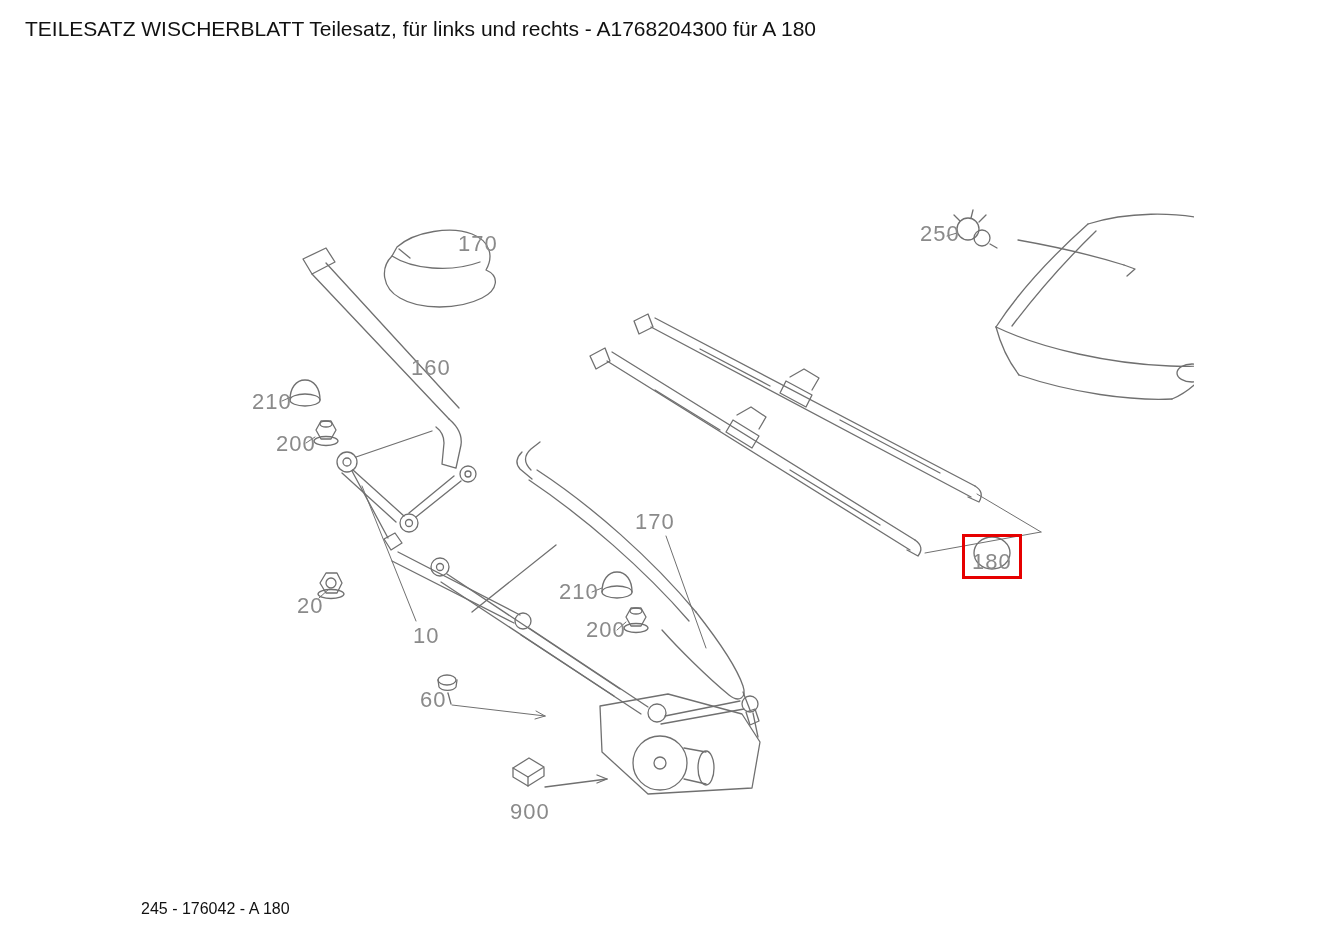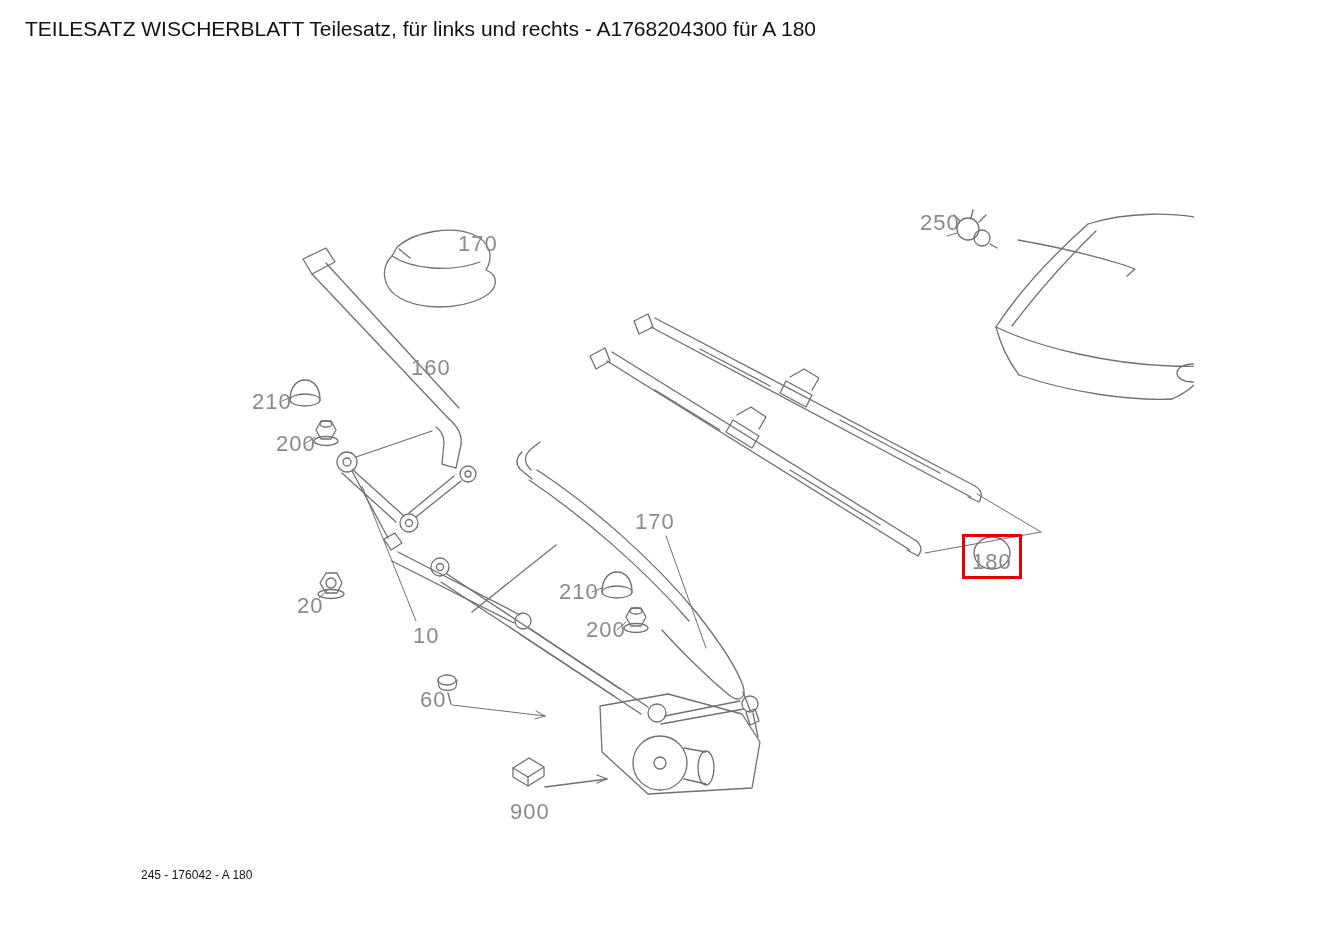--- a/index.html
+++ b/index.html
@@ -10,22 +10,22 @@
     background:var(--background,#ffffff);
     font-family:Liberation Sans, sans-serif;
     overflow:hidden;
   }
   .page-title {
     position:absolute; left:25px; top:3px;
     font-size:21px; color:var(--text,#111111);
     font-weight:normal; white-space:nowrap;
   }
   .page-footer {
-    position:absolute; left:141px; top:868px;
-    font-size:12px; color:var(--text,#111111);
+    position:absolute; left:141px; top:900px;
+    font-size:16px; color:var(--text,#111111);
   }
   svg.art {
     position:absolute; inset:0;
     width:1326px; height:938px;
     color:var(--line,#707070);
   }
   svg.art * { vector-effect:non-scaling-stroke; }
   .part-label {
     position:absolute;
     font-size:22px; letter-spacing:1px;
@@ -220,21 +220,21 @@
   <div class="part-label" style="left:411px;top:357px">160</div>
   <div class="part-label" style="left:252px;top:391px">210</div>
   <div class="part-label" style="left:276px;top:433px">200</div>
   <div class="part-label" style="left:297px;top:595px">20</div>
   <div class="part-label" style="left:413px;top:625px">10</div>
   <div class="part-label" style="left:420px;top:689px">60</div>
   <div class="part-label" style="left:510px;top:801px">900</div>
   <div class="part-label" style="left:635px;top:511px">170</div>
   <div class="part-label" style="left:559px;top:581px">210</div>
   <div class="part-label" style="left:586px;top:619px">200</div>
-  <div class="part-label" style="left:920px;top:212px">250</div>
+  <div class="part-label" style="left:920px;top:223px">250</div>
 
   <div class="part-label highlighted" style="left:962px;top:534px">
     <span>180</span>
   </div>
 
   <div class="page-footer">245 - 176042 - A 180</div>
 
 </div>
 
 </body></html>

